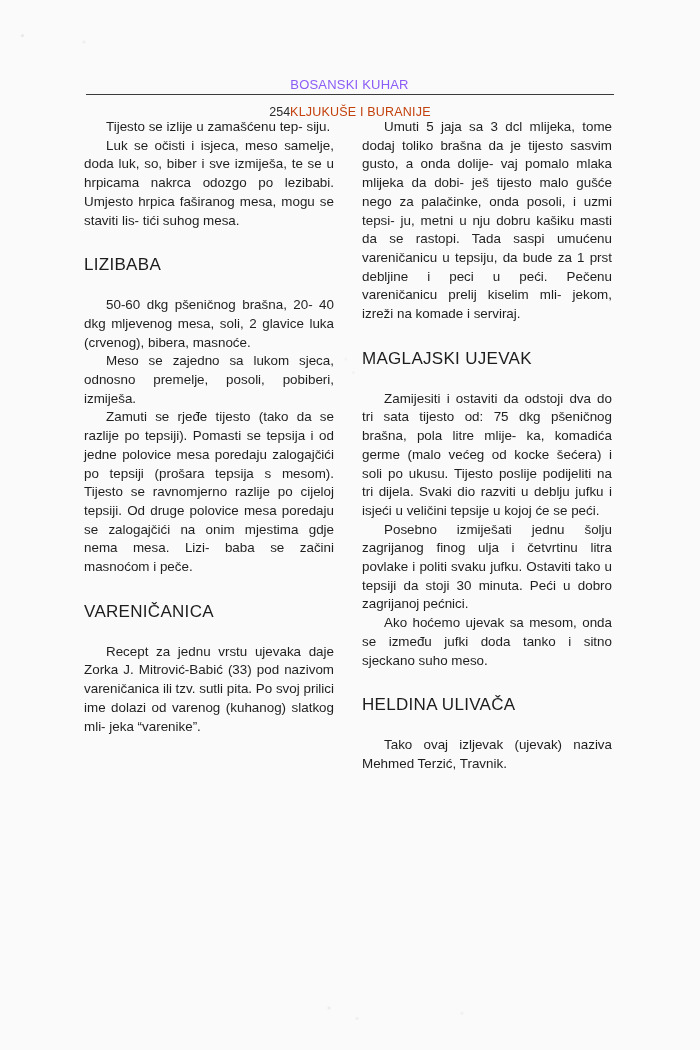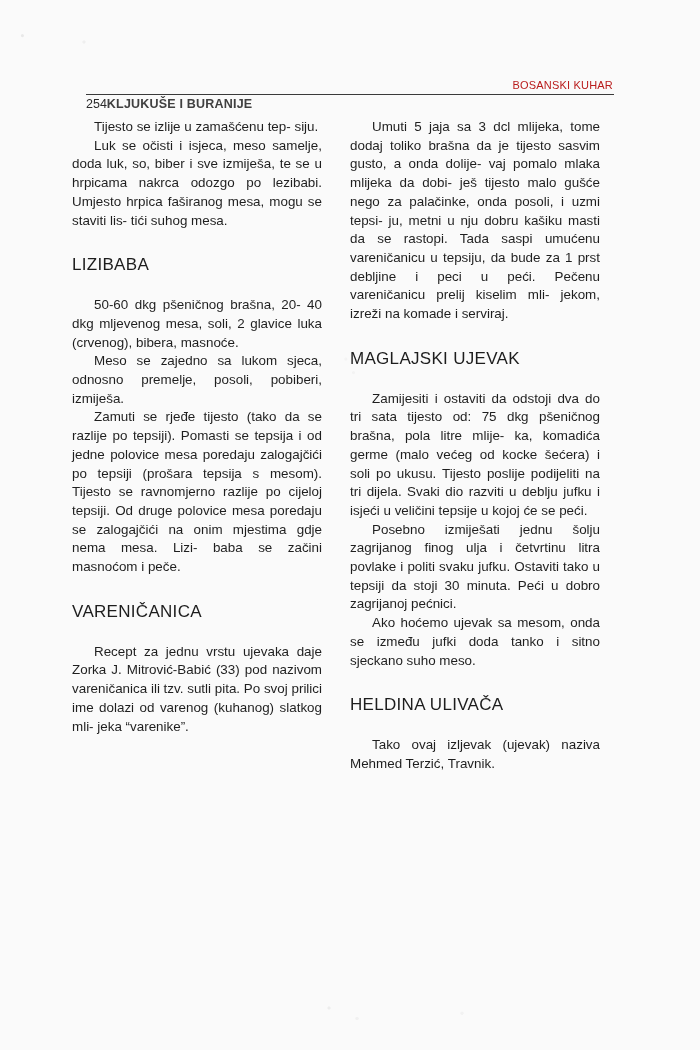--- a/index.html
+++ b/index.html
@@ -41,55 +41,54 @@
   }
 
   
   .header {
     position: absolute;
     left: 86px;
     top: 78px;
     width: 528px;
   }
   .header-title {
-    text-align: right;
-    font-size: 11px;
+    text-align: center;
+    font-size: 13px;
     letter-spacing: 0.2px;
-    color: #b91c1c;
+    color: #8b5cf6;
     line-height: 14px;
     padding-right: 1px;
   }
   .header-rule {
     border-top: 1.3px solid #3a3a3a;
     margin-top: 2px;
     width: 100%;
   }
   .header-row {
     display: flex;
-    justify-content: flex-start;
+    justify-content: center;
     align-items: flex-start;
-    margin-top: 2px;
+    margin-top: 10px;
   }
   .folio {
     font-size: 12.5px;
     color: #2a2a2a;
     line-height: 14px;
   }
   .running-head {
     font-size: 12.5px;
-    color: #404040;
+    color: #c2410c;
     line-height: 14px;
     letter-spacing: 0.2px;
-    font-weight: bold;
   }
 
   
   .columns {
     position: absolute;
-    left: 72px;
+    left: 84px;
     top: 118px;
     width: 528px;
     display: flex;
     gap: 28px;
     justify-content: center;
   }
   .col {
     width: 254px;
   }
 

